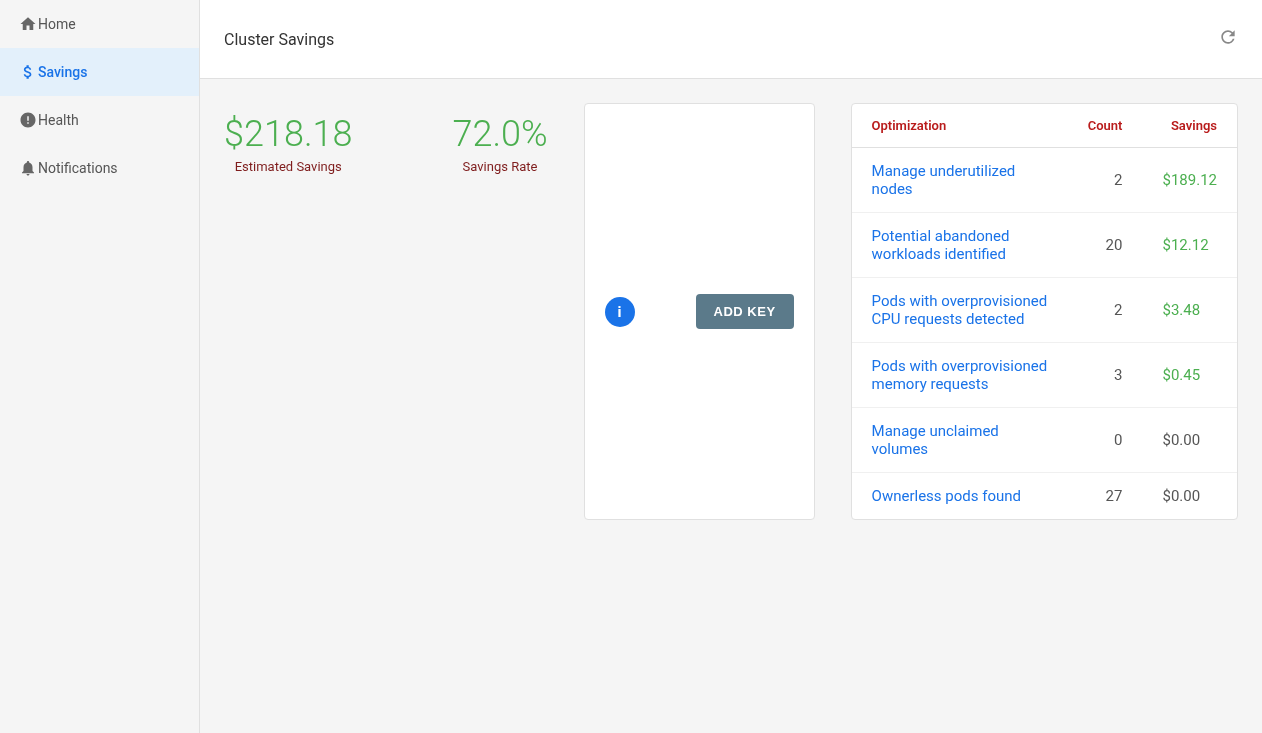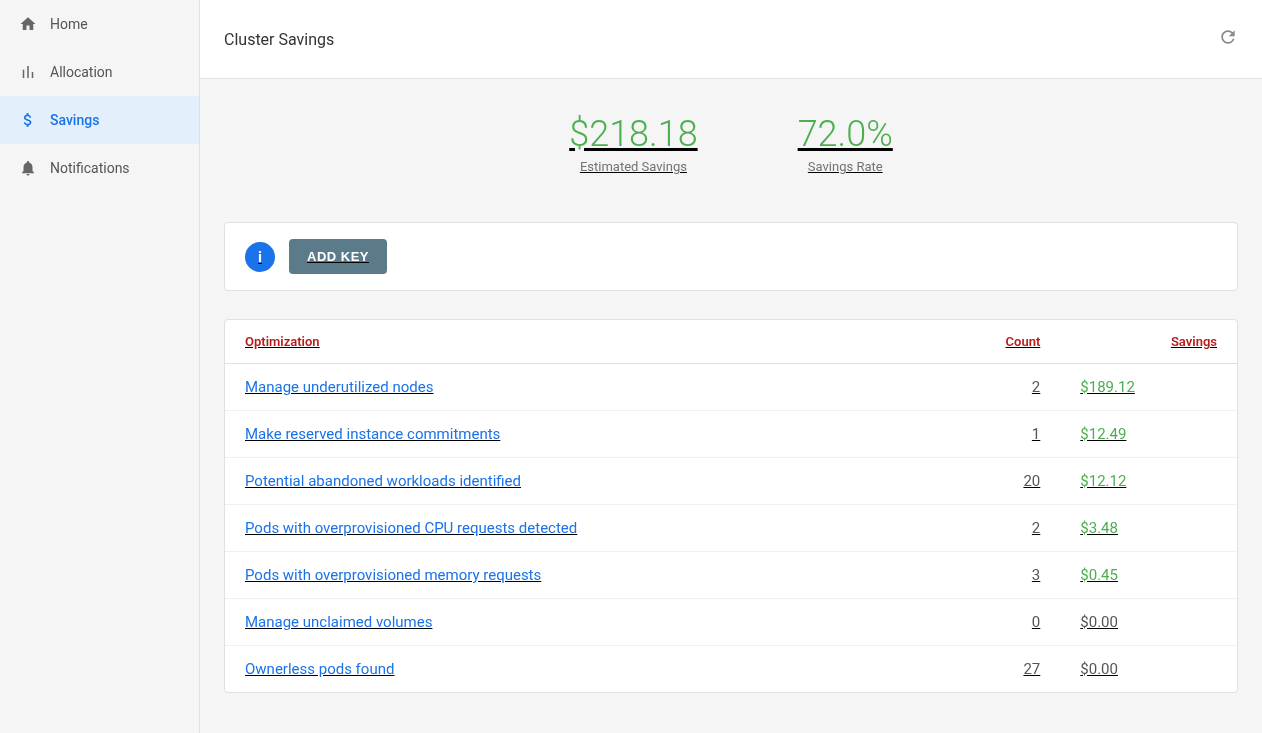--- a/index.html
+++ b/index.html
@@ -22,21 +22,20 @@
       flex-shrink: 0;
       height: 100%;
     }
     .sidebar-item {
       display: flex;
       align-items: center;
       padding: 14px 18px;
       cursor: pointer;
       color: #555;
       font-size: 14px;
-      gap: 12px;
     }
     .sidebar-item.active {
       background: #e3f0fb;
       color: #1a73e8;
       font-weight: 500;
     }
     .sidebar-item .icon {
       width: 20px;
       height: 20px;
       display: flex;
@@ -72,43 +71,41 @@
     }
     .refresh-icon {
       cursor: pointer;
       color: #666;
     }
 
     
     .content {
       padding: 24px;
       display: flex;
-      flex-direction: column;
-      gap: 28px;
-      text-decoration: underline;
+      gap: 36px;
     }
 
     
     .stats-row {
       display: flex;
       justify-content: center;
       gap: 100px;
       padding: 10px 0 20px 0;
     }
     .stat-item {
       text-align: center;
     }
     .stat-value {
       font-size: 36px;
       color: #4caf50;
       font-weight: 300;
     }
     .stat-label {
       font-size: 13px;
-      color: #737373;
+      color: #7f1d1d;
       margin-top: 4px;
     }
 
     
     .banner {
       background: #fff;
       border: 1px solid #e0e0e0;
       border-radius: 4px;
       display: flex;
       align-items: center;
@@ -137,20 +134,21 @@
       background: #5b7a8a;
       color: #fff;
       border: none;
       padding: 10px 18px;
       border-radius: 4px;
       cursor: pointer;
       font-size: 13px;
       font-weight: 600;
       letter-spacing: 0.5px;
       white-space: nowrap;
+      margin-left: 47px;
     }
 
     
     .table-container {
       background: #fff;
       border: 1px solid #e0e0e0;
       border-radius: 4px;
       overflow: hidden;
     }
     table {
@@ -196,38 +194,38 @@
 
   <div class="sidebar-item">
     <span class="icon">
       <svg width="18" height="18" viewBox="0 0 24 24">
           <path d="M10 20v-6h4v6h5v-8h3L12 3 2 12h3v8z"></path>
         </svg>
     </span>
     <span>Home</span>
   </div>
 
-  <div class="sidebar-item">
-    <span class="icon">
-      <svg width="18" height="18" viewBox="0 0 24 24">
-          <path d="M5 9h2v11H5zm6-5h2v16h-2zm6 8h2v8h-2z"></path>
-        </svg>
-    </span>
-    <span>Allocation</span>
-  </div>
 
   <div class="sidebar-item active">
     <span class="icon">
       <svg width="18" height="18" viewBox="0 0 24 24">
           <path d="M11.8 10.9c-2.27-.59-3-1.2-3-2.15 0-1.09 1.01-1.85 2.7-1.85 1.78 0 2.44.85 2.5 2.1h2.21c-.07-1.72-1.12-3.3-3.21-3.81V3h-3v2.16c-1.94.42-3.5 1.68-3.5 3.61 0 2.31 1.91 3.46 4.7 4.13 2.5.6 3 1.48 3 2.41 0 .69-.49 1.79-2.7 1.79-2.06 0-2.87-.92-2.98-2.1h-2.2c.12 2.19 1.76 3.42 3.68 3.83V21h3v-2.15c1.95-.37 3.5-1.5 3.5-3.55 0-2.84-2.43-3.81-4.7-4.4z"></path>
         </svg>
     </span>
     <span>Savings</span>
   </div>
 
+  <div class="sidebar-item">
+    <span class="icon">
+      <svg width="18" height="18" viewBox="0 0 24 24">
+          <path d="M12 2C6.48 2 2 6.48 2 12s4.48 10 10 10 10-4.48 10-10S17.52 2 12 2zm1 15h-2v-2h2v2zm0-4h-2V7h2v6z"></path>
+        </svg>
+    </span>
+    <span>Health</span>
+  </div>
 
   <div class="sidebar-item">
     <span class="icon">
       <svg width="18" height="18" viewBox="0 0 24 24">
           <path d="M12 22c1.1 0 2-.9 2-2h-4c0 1.1.9 2 2 2zm6-6v-5c0-3.07-1.64-5.64-4.5-6.32V4c0-.83-.67-1.5-1.5-1.5s-1.5.67-1.5 1.5v.68C7.63 5.36 6 7.92 6 11v5l-2 2v1h16v-1l-2-2z"></path>
         </svg>
     </span>
     <span>Notifications</span>
   </div>
 </nav>
@@ -270,25 +268,20 @@
             <th>Savings</th>
           </tr>
         </thead>
         <tbody id="table-body">
         <tr>
               <td class="link-cell">Manage underutilized nodes</td>
               <td>2</td>
               <td class="savings-green">$189.12</td>
             </tr>
             <tr>
-              <td class="link-cell">Make reserved instance commitments</td>
-              <td>1</td>
-              <td class="savings-green">$12.49</td>
-            </tr>
-            <tr>
               <td class="link-cell">Potential abandoned workloads identified</td>
               <td>20</td>
               <td class="savings-green">$12.12</td>
             </tr>
             <tr>
               <td class="link-cell">Pods with overprovisioned CPU requests detected</td>
               <td>2</td>
               <td class="savings-green">$3.48</td>
             </tr>
             <tr>

